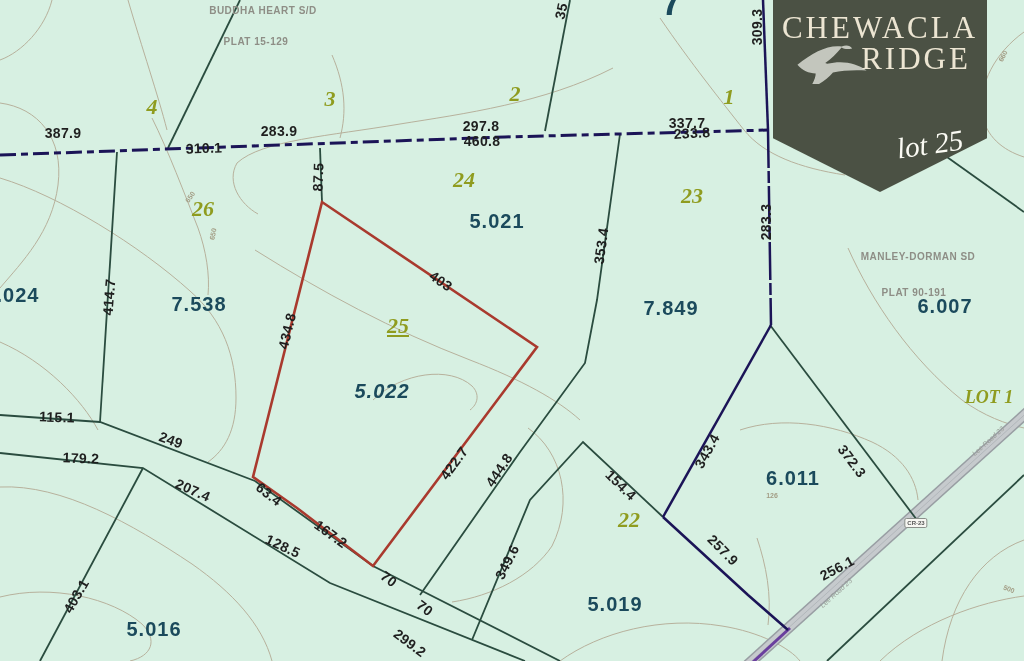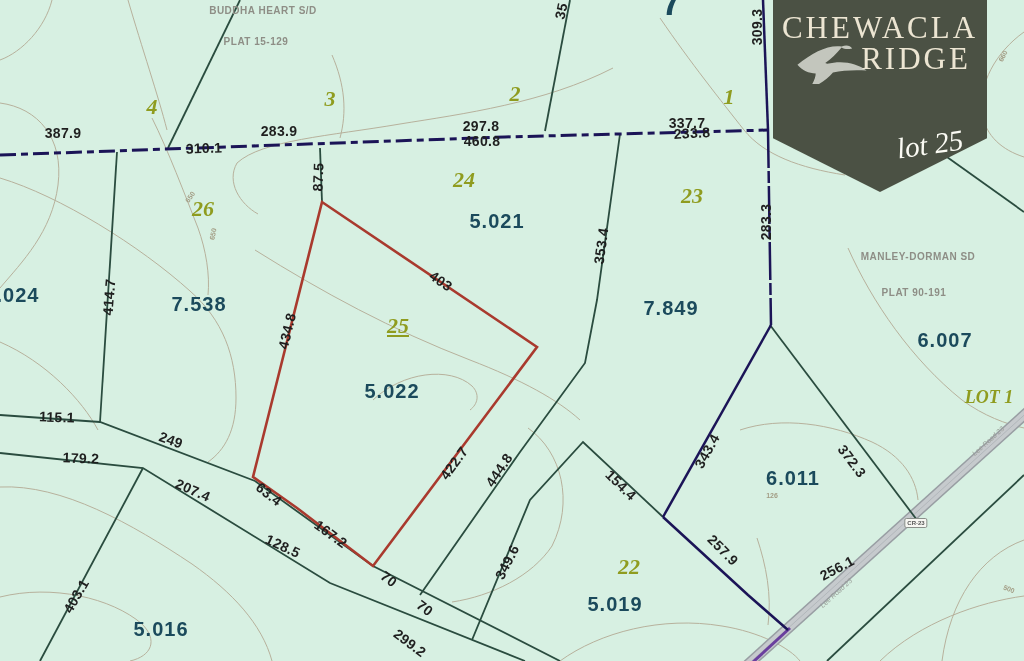--- a/index.html
+++ b/index.html
@@ -100,35 +100,35 @@
 
   <div id="labels">
       <span class="lbl sub" style="left: 263px; top: 10px;">BUDDHA HEART S/D</span>
       <span class="lbl sub" style="left: 256px; top: 41px;">PLAT 15-129</span>
       <span class="lbl sub" style="left: 918px; top: 256px;">MANLEY-DORMAN SD</span>
       <span class="lbl sub" style="left: 914px; top: 292px;">PLAT 90-191</span>
       <span class="lbl pid" style="left: 18px; top: 295px;">.024</span>
       <span class="lbl pid" style="left: 199px; top: 304px;">7.538</span>
       <span class="lbl pid" style="left: 497px; top: 221px;">5.021</span>
       <span class="lbl pid" style="left: 671px; top: 308px;">7.849</span>
-      <span class="lbl pid" style="left: 392px; top: 391px;">5.022</span>
-      <span class="lbl pid" style="left: 945px; top: 340px;">6.007</span>
+      <span class="lbl pid" style="left: 382px; top: 391px; font-style: italic;">5.022</span>
+      <span class="lbl pid" style="left: 945px; top: 306px;">6.007</span>
       <span class="lbl pid" style="left: 793px; top: 478px;">6.011</span>
-      <span class="lbl pid" style="left: 161px; top: 629px;">5.016</span>
+      <span class="lbl pid" style="left: 154px; top: 629px;">5.016</span>
       <span class="lbl pid" style="left: 615px; top: 604px;">5.019</span>
       <span class="lbl pid" style="left: 672px; top: 3px; font-size: 36px;">7</span>
       <span class="lbl lot" style="left: 152px; top: 107px;">4</span>
       <span class="lbl lot" style="left: 330px; top: 99px;">3</span>
       <span class="lbl lot" style="left: 515px; top: 94px;">2</span>
       <span class="lbl lot" style="left: 729px; top: 97px;">1</span>
       <span class="lbl lot" style="left: 203px; top: 209px; text-align: right;">26</span>
       <span class="lbl lot" style="left: 464px; top: 180px;">24</span>
       <span class="lbl lot" style="left: 692px; top: 196px;">23</span>
       <span class="lbl lot" style="left: 398px; top: 326px; text-decoration: underline;">25</span>
-      <span class="lbl lot" style="left: 629px; top: 567px; font-style: italic;">22</span>
+      <span class="lbl lot" style="left: 629px; top: 520px; font-style: italic;">22</span>
       <span class="lbl lot" style="left: 989px; top: 397px; font-size: 18px;">LOT 1</span>
       <span class="lbl dim" style="left: 63px; top: 133px;">387.9</span>
       <span class="lbl dim" style="left: 204px; top: 148px; transform: translate(-50%, -50%) rotate(-2deg);">310.1</span>
       <span class="lbl dim" style="left: 279px; top: 131px;">283.9</span>
       <span class="lbl dim" style="left: 481px; top: 126px;">297.8</span>
       <span class="lbl dim" style="left: 482px; top: 141px;">460.8</span>
       <span class="lbl dim" style="left: 687px; top: 123px;">337.7</span>
       <span class="lbl dim" style="left: 692px; top: 133px; transform: translate(-50%, -50%) rotate(-3deg);">233.8</span>
       <span class="lbl dim" style="left: 757px; top: 27px; transform: translate(-50%, -50%) rotate(-90deg);">309.3</span>
       <span class="lbl dim" style="left: 561px; top: 11px; transform: translate(-50%, -50%) rotate(-78deg);">35</span>

